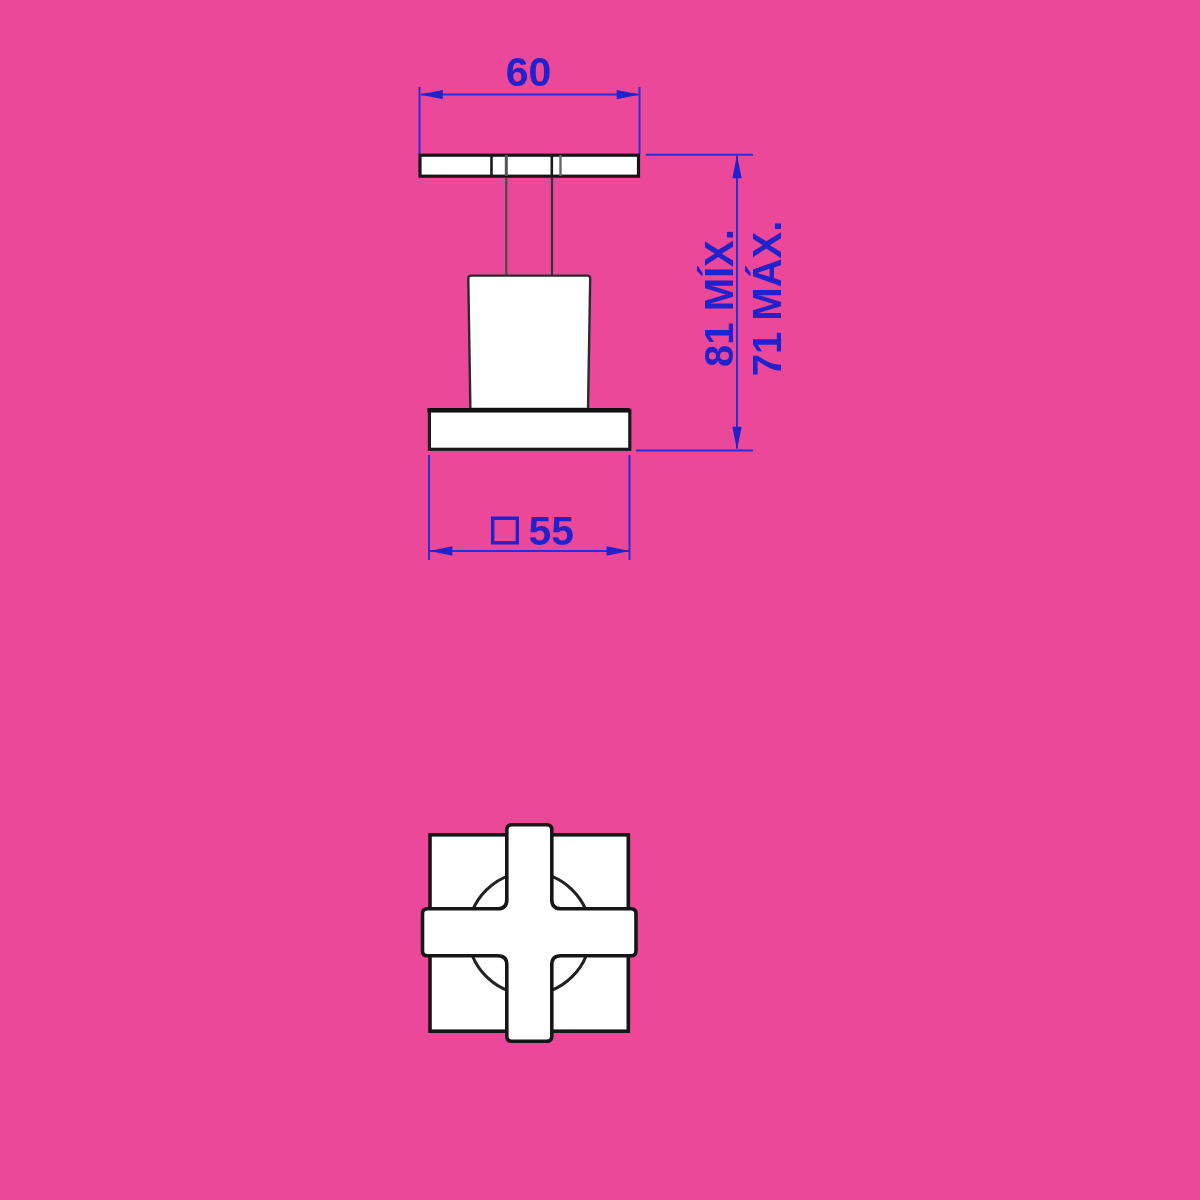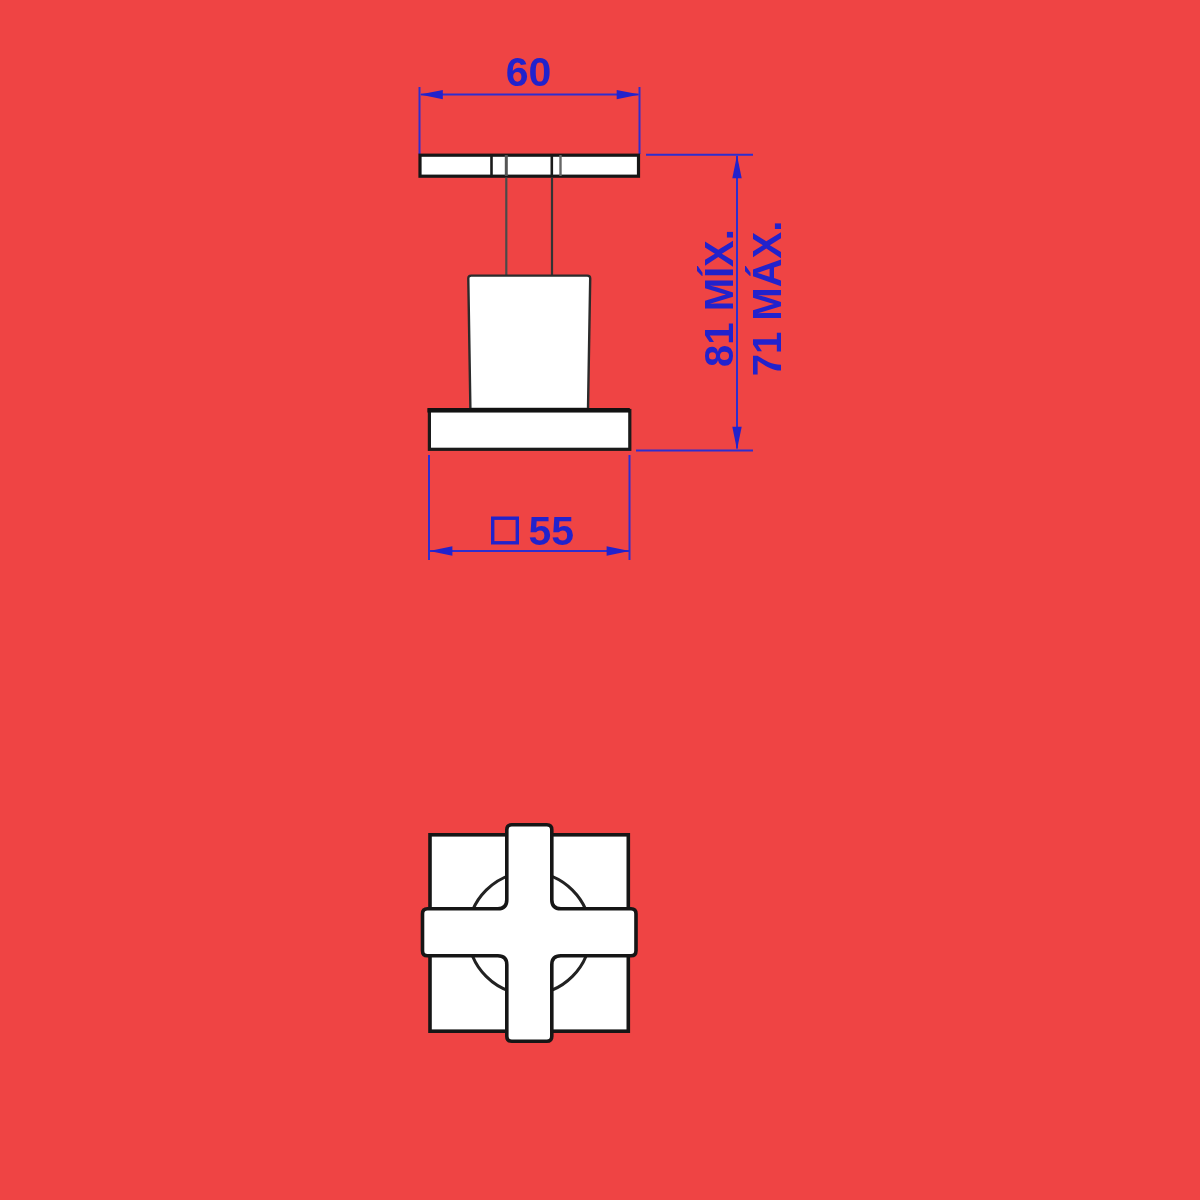--- a/index.html
+++ b/index.html
@@ -1,16 +1,16 @@
 <!DOCTYPE html>
 <html><head>
 <meta charset="utf-8">
 <style>
   html,body{margin:0;padding:0;background:#ffffff;}
-  .page{width:1200px;height:1200px;position:relative;overflow:hidden;background:#ef4444;}
+  .page{width:1200px;height:1200px;position:relative;overflow:hidden;background:#ec4899;}
   svg{position:absolute;top:0;left:0;}
   text{font-family:"Liberation Sans", sans-serif;font-weight:bold;fill:#2222cc;}
 </style>
 </head>
 <body>
 <div class="page">
 <svg width="1200" height="1200" viewBox="0 0 1200 1200">
 
   <text x="528.5" y="85.8" font-size="41" text-anchor="middle">60</text>
 

